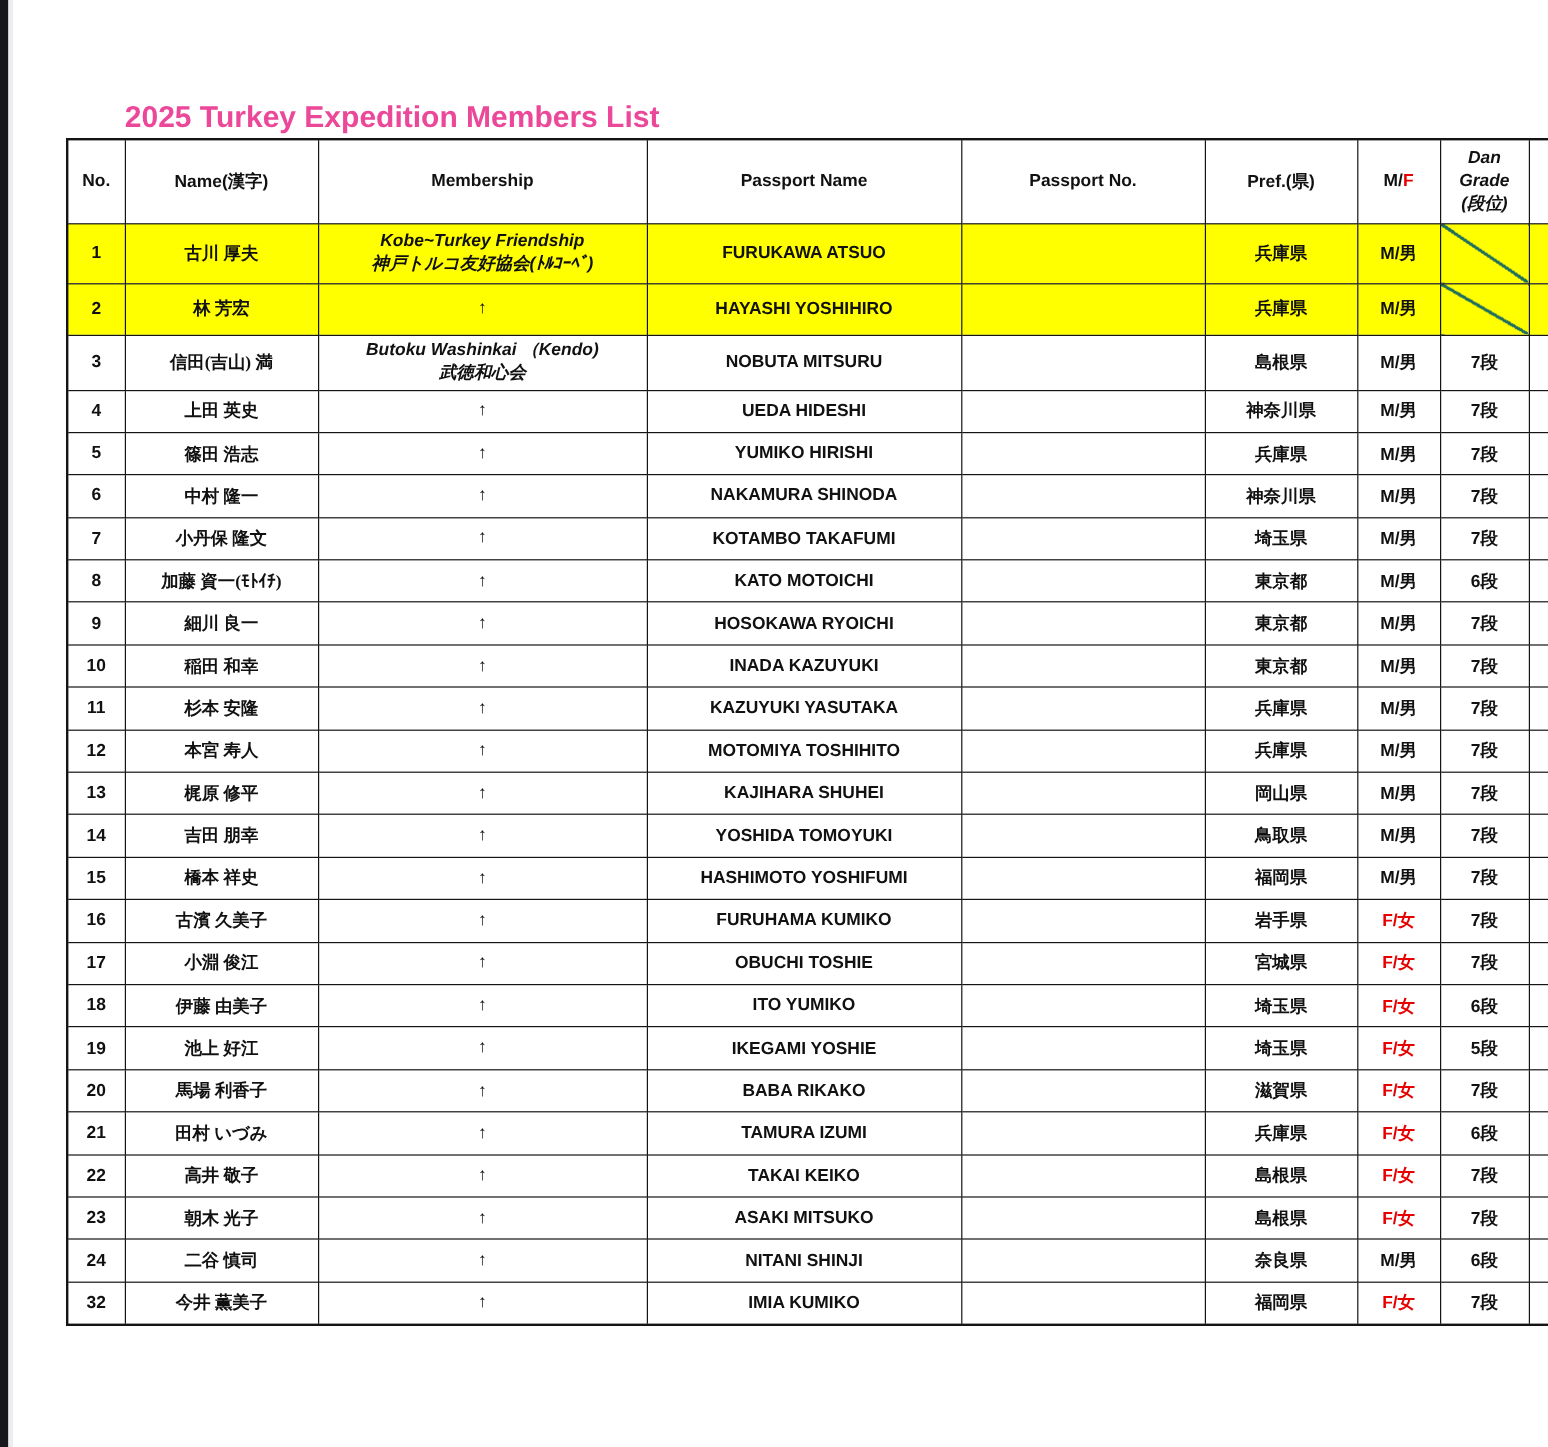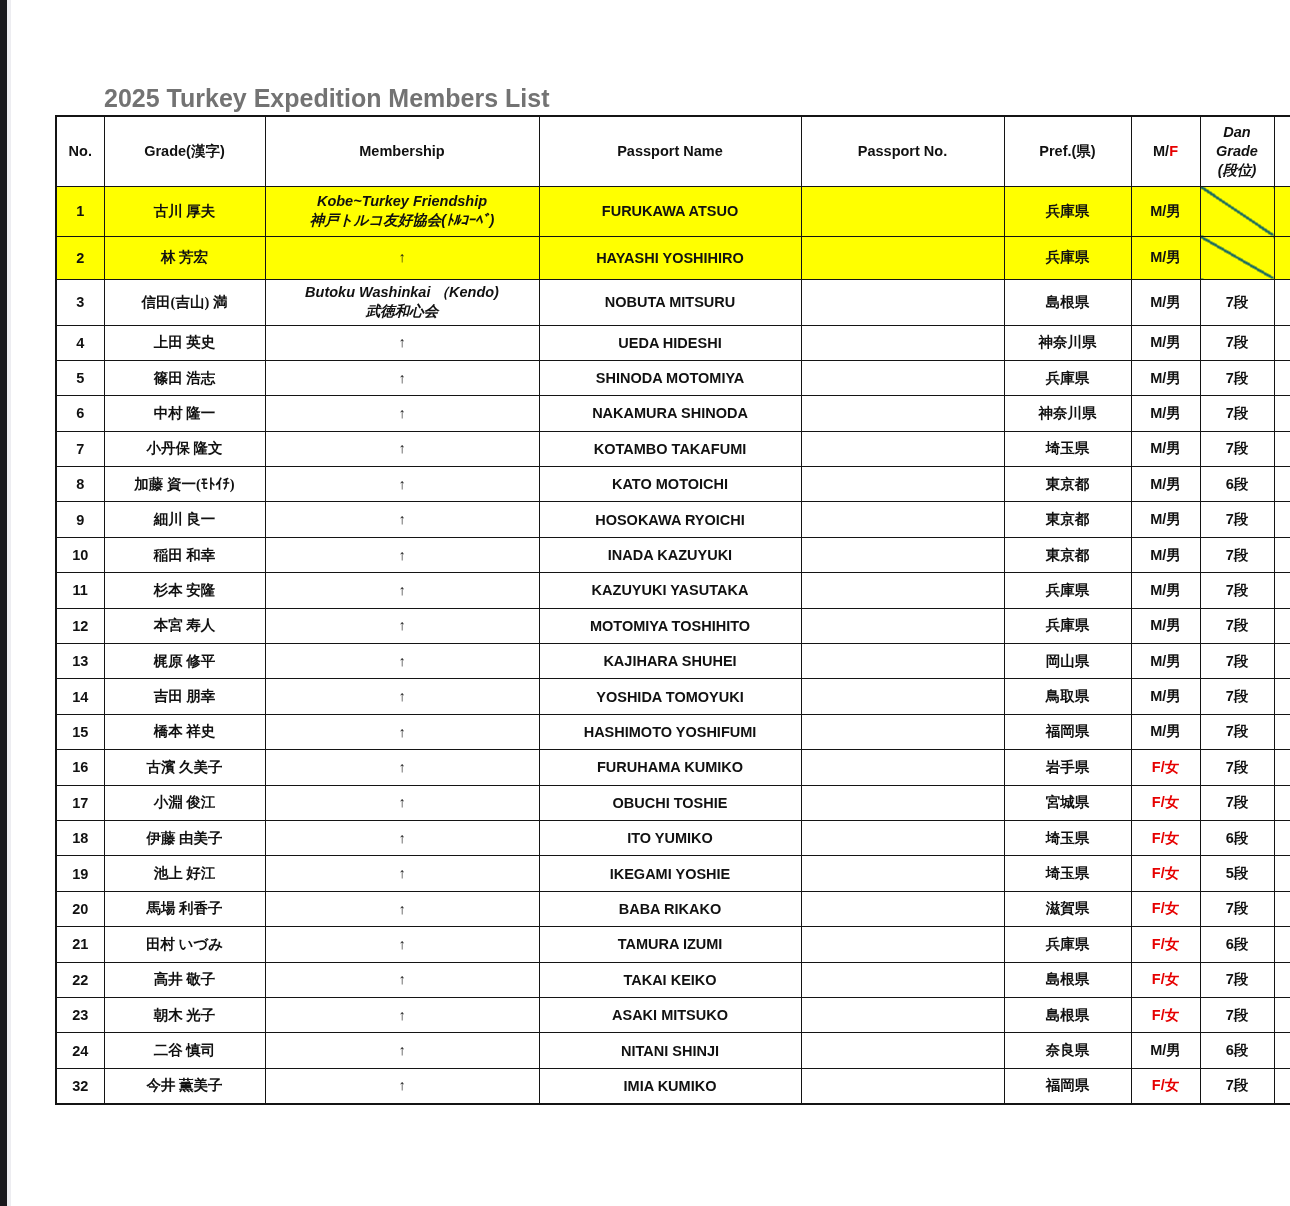--- a/index.html
+++ b/index.html
@@ -14,21 +14,21 @@
   .edge-strip{
     position:absolute;left:0;top:0;width:7px;height:1206px;
     background:#18181c;
   }
   .edge-strip-light{
     position:absolute;left:7px;top:0;width:4px;height:1206px;
     background:#ededf1;
   }
   .doc-title{
     position:absolute;left:104px;top:84px;
-    font-size:25px;font-weight:bold;color:#737373;
+    font-size:25px;font-weight:bold;color:#ec4899;
     letter-spacing:0px;white-space:nowrap;
   }
   table.members{
     position:absolute;left:55px;top:115px;
     border-collapse:collapse;table-layout:fixed;
     width:1236px;
   }
   table.members th, table.members td{
     border:1.6px solid #141414;
     vertical-align:middle;
@@ -75,21 +75,21 @@
     <col style="width:262px">
       <col style="width:203px">
       <col style="width:127px">
     <col style="width:69px">
       <col style="width:74px">
       <col style="width:18px">
   </colgroup>
   <thead>
     <tr>
       <th>No.</th>
-      <th>Grade(漢字)</th>
+      <th>Name(漢字)</th>
       <th>Membership</th>
       <th>Passport Name</th>
       <th>Passport No.</th>
       <th>Pref.(県)</th>
       <th><span>M/</span><span class="mf-f">F</span></th>
       <th class="pre">Dan
 Grade
 (段位)</th>
       <th></th>
     </tr>
@@ -138,21 +138,21 @@
         <td class="cell-passport-no"></td>
         <td class="cell-pref">神奈川県</td>
         <td class="cell-mf">M/男</td>
         <td class="cell-dan">7段</td>
         <td class="cell-extra"></td>
       </tr>
       <tr style="height: 35.4px;">
         <td class="cell-no">5</td>
         <td class="cell-name">篠田  浩志</td>
         <td class="cell-membership pre arrow-cell">↑</td>
-        <td class="cell-passport-name">SHINODA MOTOMIYA</td>
+        <td class="cell-passport-name">YUMIKO HIRISHI</td>
         <td class="cell-passport-no"></td>
         <td class="cell-pref">兵庫県</td>
         <td class="cell-mf">M/男</td>
         <td class="cell-dan">7段</td>
         <td class="cell-extra"></td>
       </tr>
       <tr style="height: 35.4px;">
         <td class="cell-no">6</td>
         <td class="cell-name">中村  隆一</td>
         <td class="cell-membership pre arrow-cell">↑</td>

